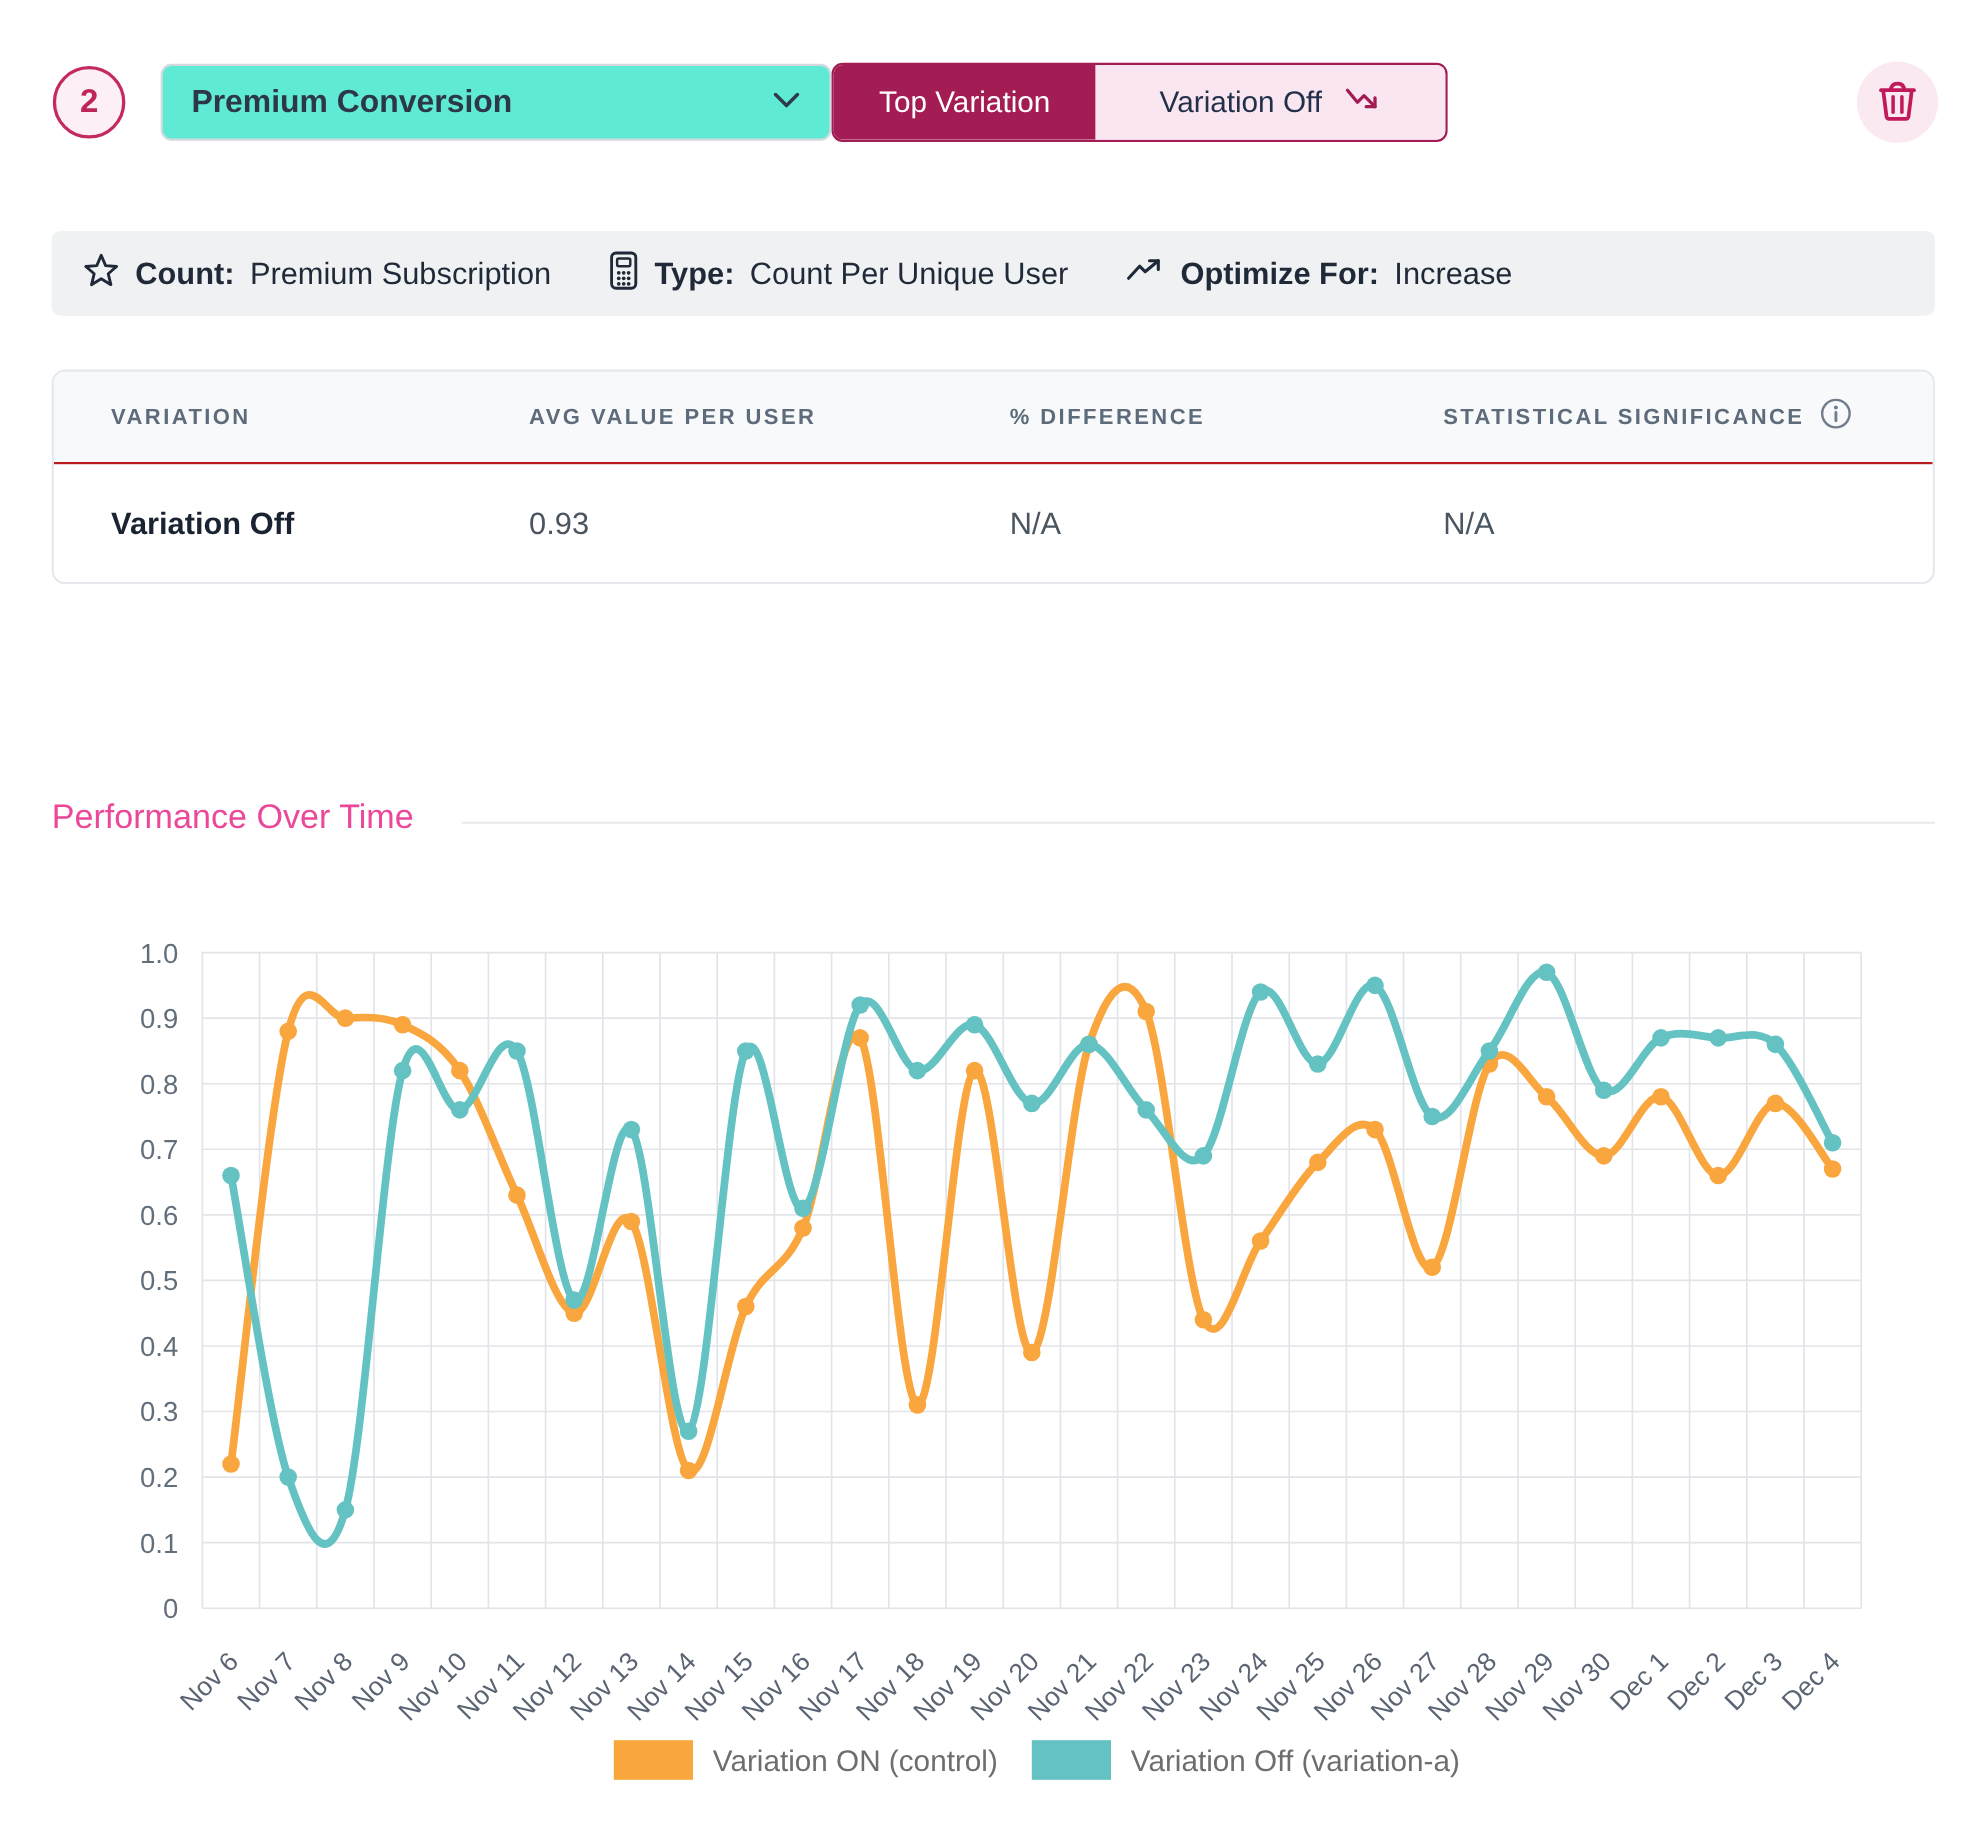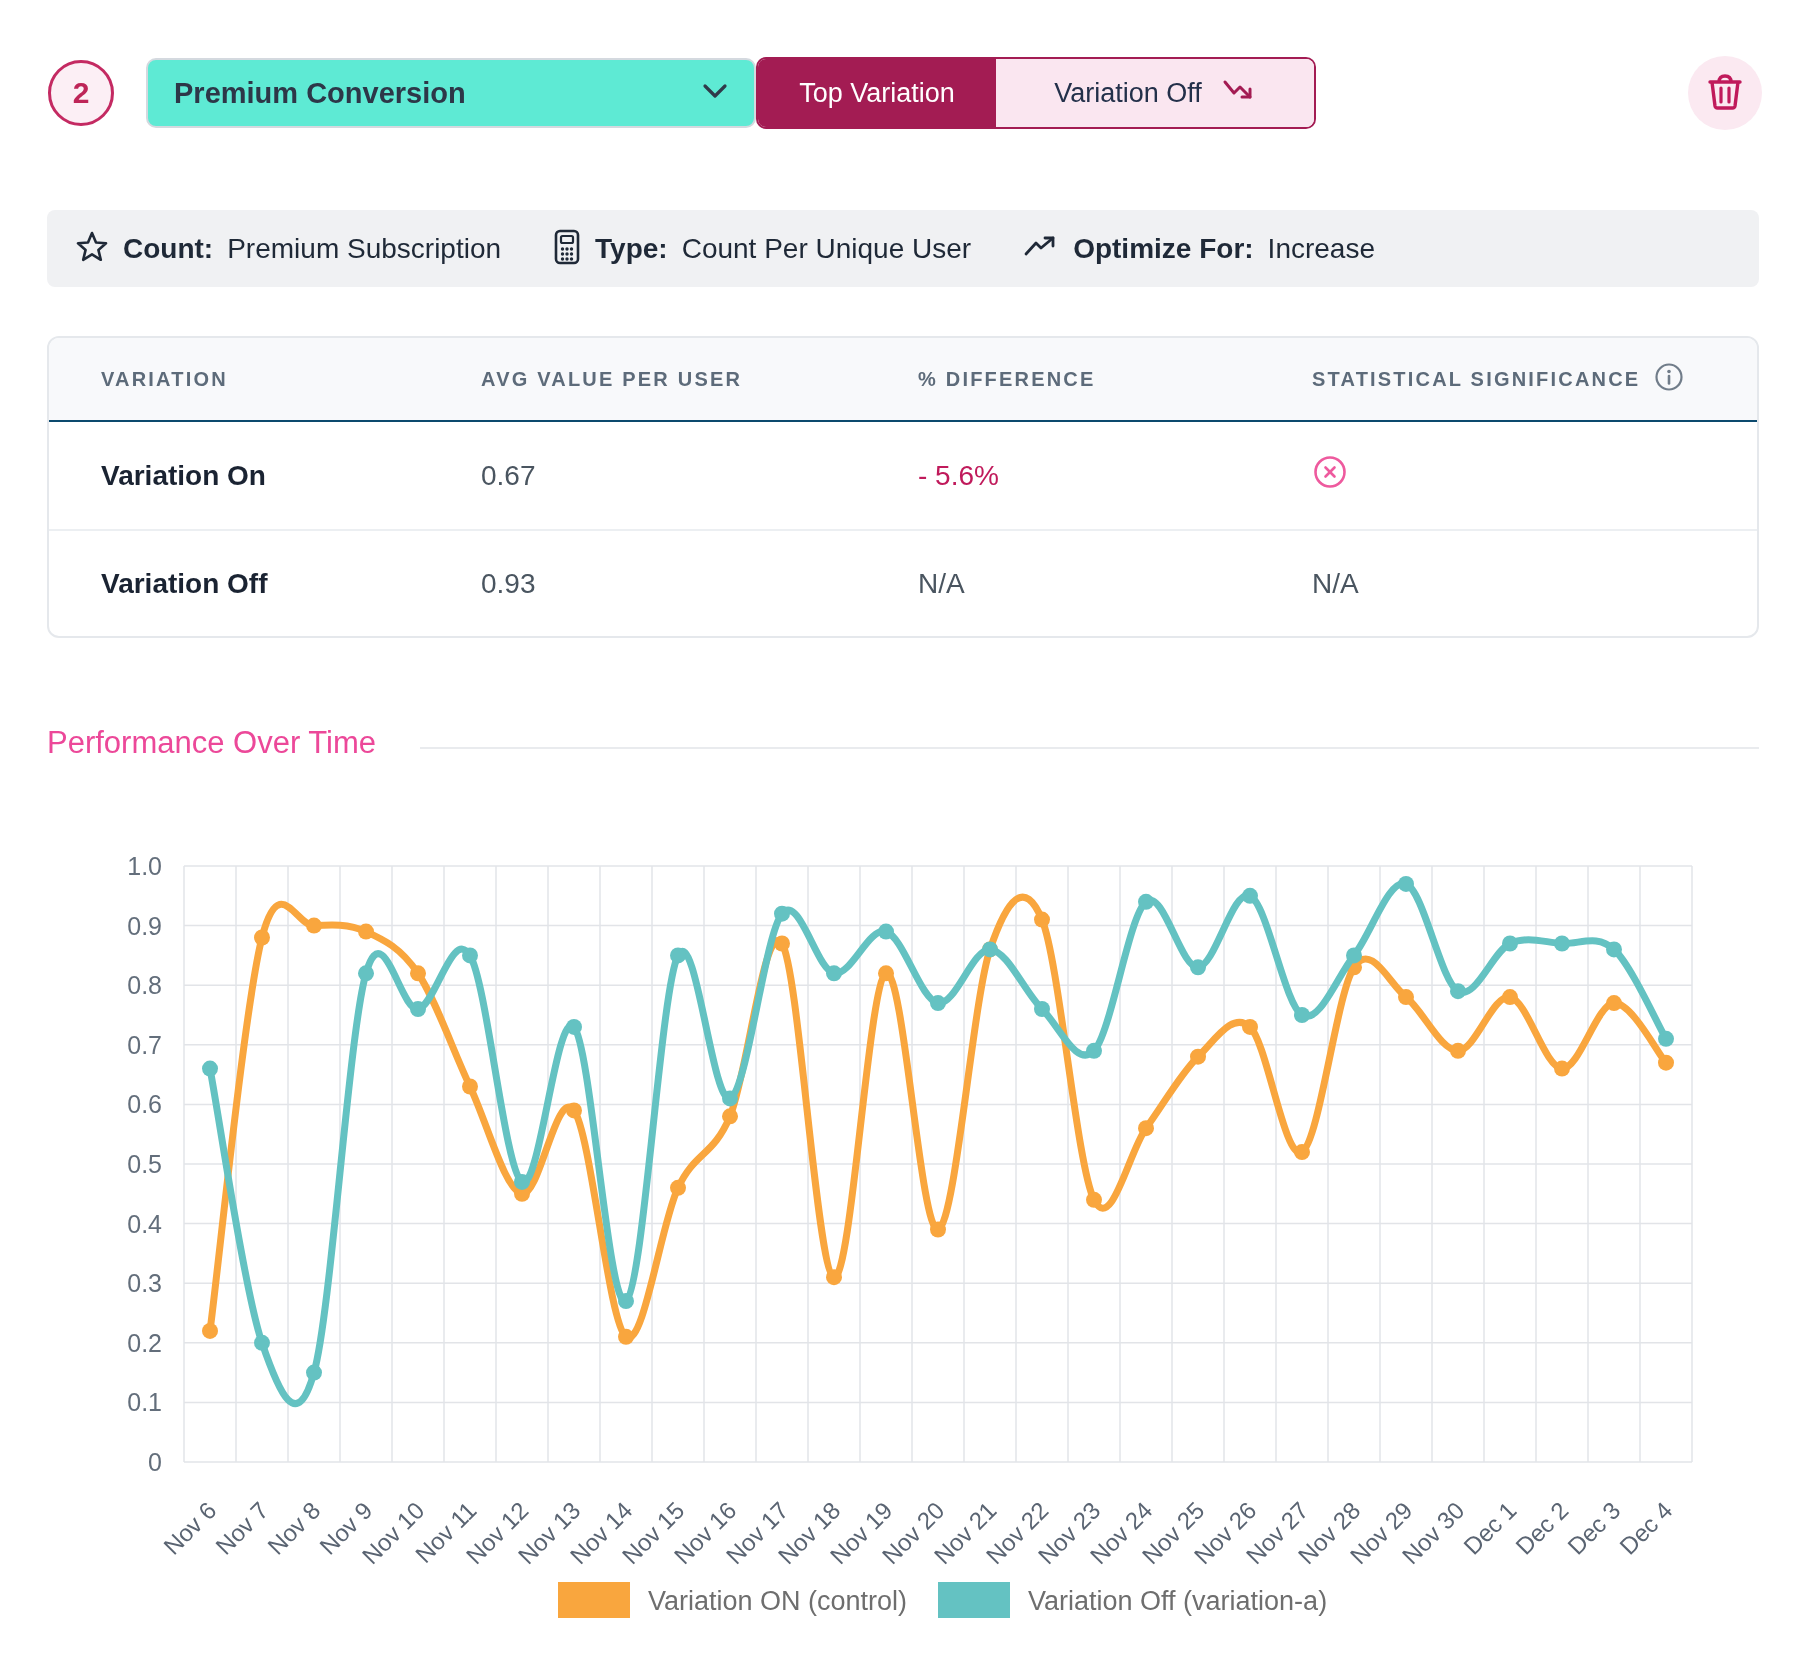--- a/index.html
+++ b/index.html
@@ -25,21 +25,21 @@
     display: flex; align-items: center; padding: 0 28px; gap: 16px; }
   .event-bar .group { display: flex; align-items: center; gap: 14px; }
   .event-bar .group + .group { margin-left: 36px; }
   .event-bar .lbl { font-size: 28px; font-weight: bold; color: #1F2937; }
   .event-bar .val { font-size: 28px; color: #1F2937; }
 
   
   .results-card { position: absolute; left: 47px; top: 336px; width: 1712px; border: 2px solid #E5E8EC; border-radius: 12px;
     overflow: hidden; background: #fff; }
   .tgrid { display: grid; grid-template-columns: 380px 437px 394px 1fr; align-items: center; padding-left: 52px; }
-  .thead { height: 84px; background: #F8F9FB; border-bottom: 2px solid #0c4a6e; }
+  .thead { height: 84px; background: #F8F9FB; border-bottom: 2px solid #b91c1c; }
   .th { font-size: 20px; font-weight: 600; letter-spacing: 2.2px; color: #5D6B7A; text-transform: uppercase;
     display: flex; align-items: center; gap: 14px; }
   .trow { height: 107px; }
   .trow + .trow { border-top: 2px solid #ECEFF2; }
   .td-name { font-size: 28px; font-weight: bold; color: #1A2332; }
   .td { font-size: 28px; color: #4A5560; }
   .td.neg { color: #C01A5B; }
 
   
   .chart-title { position: absolute; left: 47px; top: 725px; font-size: 31px; font-weight: 500; color: #ec4899; }
@@ -145,32 +145,20 @@
       <span class="th">% DIFFERENCE</span>
       <span class="th">
         <span>STATISTICAL SIGNIFICANCE</span>
         <span>
           <svg width="30" height="30" viewBox="0 0 30 30">
               <circle cx="15" cy="15" r="12.5" fill="none" stroke="#717D8A" stroke-width="2.2"></circle>
               <circle cx="15" cy="9.5" r="1.8" fill="#717D8A"></circle>
               <line x1="15" y1="14" x2="15" y2="21.5" stroke="#717D8A" stroke-width="2.6" stroke-linecap="round"></line>
             </svg>
         </span>
-      </span>
-    </div>
-    <div class="tgrid trow">
-      <span class="td-name">Variation On</span>
-      <span class="td">0.67</span>
-      <span class="td neg">- 5.6%</span>
-      <span class="td">
-        <svg width="36" height="36" viewBox="0 0 36 36">
-            <circle cx="18" cy="18" r="14.5" fill="none" stroke="#EE5A9E" stroke-width="2.6"></circle>
-            <line x1="13.5" y1="13.5" x2="22.5" y2="22.5" stroke="#EE5A9E" stroke-width="2.6" stroke-linecap="round"></line>
-            <line x1="22.5" y1="13.5" x2="13.5" y2="22.5" stroke="#EE5A9E" stroke-width="2.6" stroke-linecap="round"></line>
-          </svg>
       </span>
     </div>
     <div class="tgrid trow">
       <span class="td-name">Variation Off</span>
       <span class="td">0.93</span>
       <span class="td">N/A</span>
       <span class="td">N/A</span>
     </div>
   </div>
 

